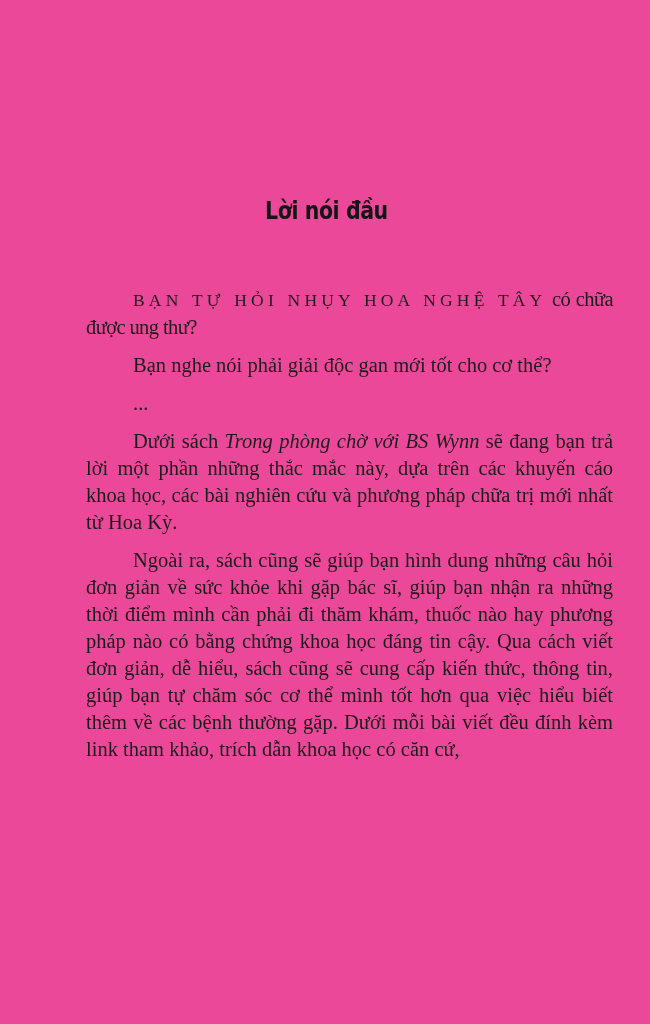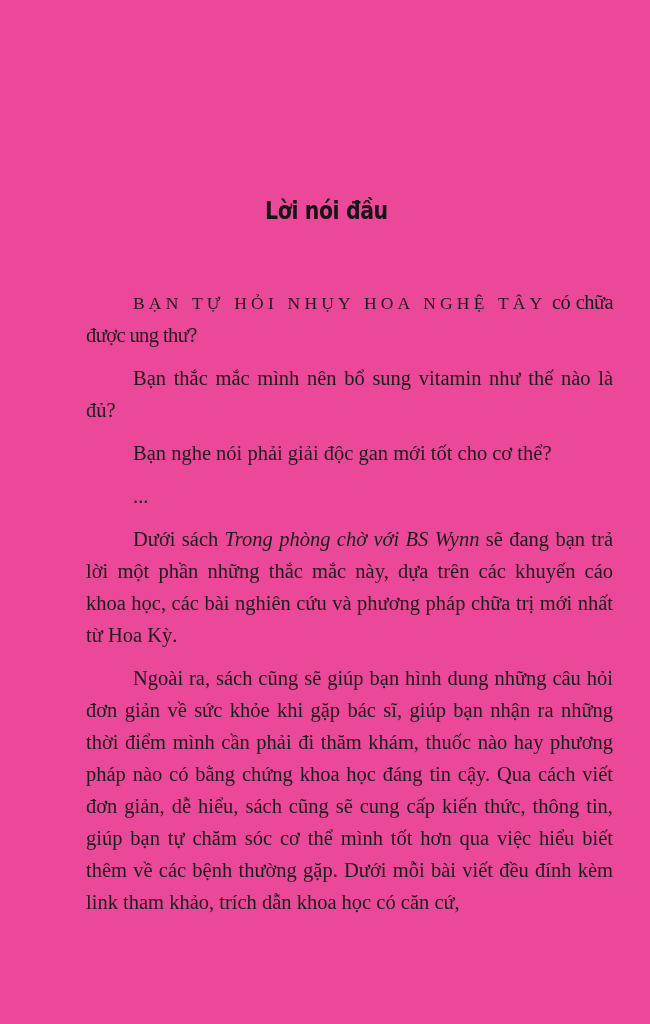--- a/index.html
+++ b/index.html
@@ -34,21 +34,21 @@
       transform-origin: 333px 0;
       color: #151515;
     }
     .body-text {
       position: absolute;
       top: 286px;
       left: 86px;
       width: 527px;
       font-family: "Liberation Serif", serif;
       font-size: 20.5px;
-      line-height: 32px;
+      line-height: 27px;
       text-align: justify;
       color: #1c1c1c;
     }
     .body-text p {
       margin: 0 0 11px 0;
       text-indent: 47px;
     }
     .smallcaps {
       letter-spacing: 4.2px;
       font-size: 17.5px;
@@ -59,19 +59,18 @@
     em { }
   </style>
 </head>
 <body>
 
 <div class="page">
   <div class="heading">Lời nói đầu</div>
 
   <div class="body-text">
     <p><span class="smallcaps">BẠN TỰ HỎI NHỤY HOA NGHỆ TÂY</span><span class="tight"> có chữa được ung thư?</span></p>
-    <p>Bạn thắc mắc mình nên bổ sung vitamin như thế nào là đủ?</p>
     <p>Bạn nghe nói phải giải độc gan mới tốt cho cơ thể?</p>
     <p>...</p>
     <p><span>Dưới sách </span><em>Trong phòng chờ với BS Wynn</em><span> sẽ đang bạn trả lời một phần những thắc mắc này, dựa trên các khuyến cáo khoa học, các bài nghiên cứu và phương pháp chữa trị mới nhất từ Hoa Kỳ.</span></p>
     <p>Ngoài ra, sách cũng sẽ giúp bạn hình dung những câu hỏi đơn giản về sức khỏe khi gặp bác sĩ, giúp bạn nhận ra những thời điểm mình cần phải đi thăm khám, thuốc nào hay phương pháp nào có bằng chứng khoa học đáng tin cậy. Qua cách viết đơn giản, dễ hiểu, sách cũng sẽ cung cấp kiến thức, thông tin, giúp bạn tự chăm sóc cơ thể mình tốt hơn qua việc hiểu biết thêm về các bệnh thường gặp. Dưới mỗi bài viết đều đính kèm link tham khảo, trích dẫn khoa học có căn cứ,</p>
   </div>
 </div>
 
 </body></html>

